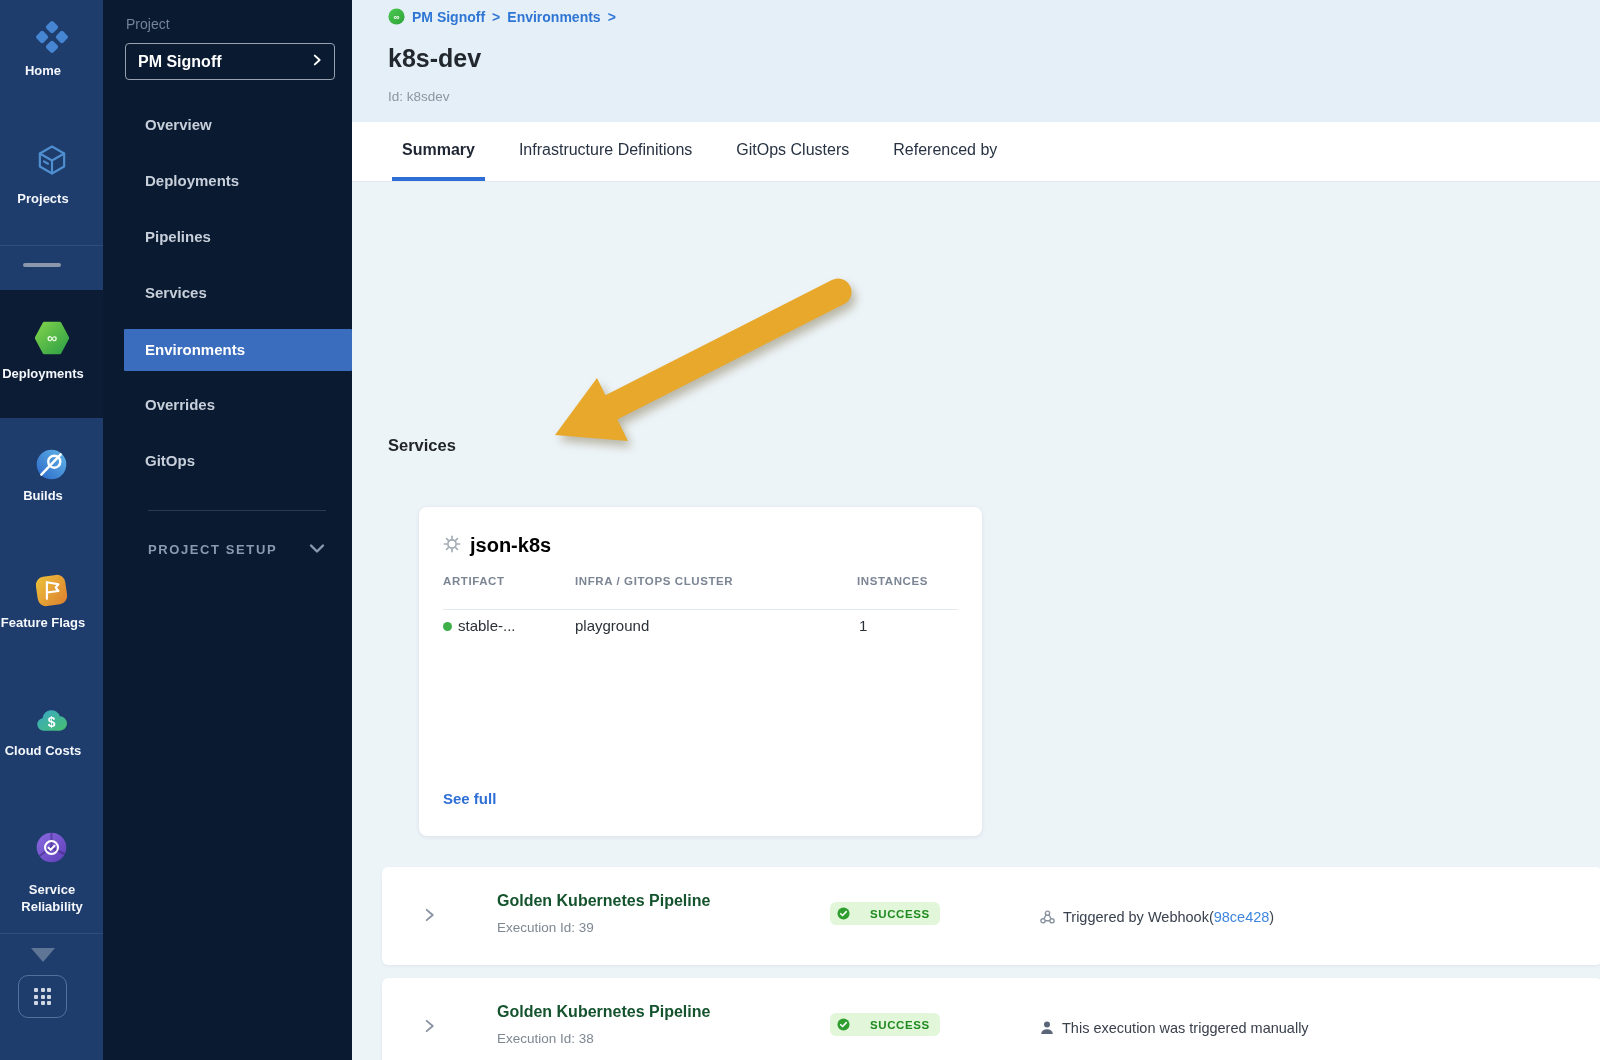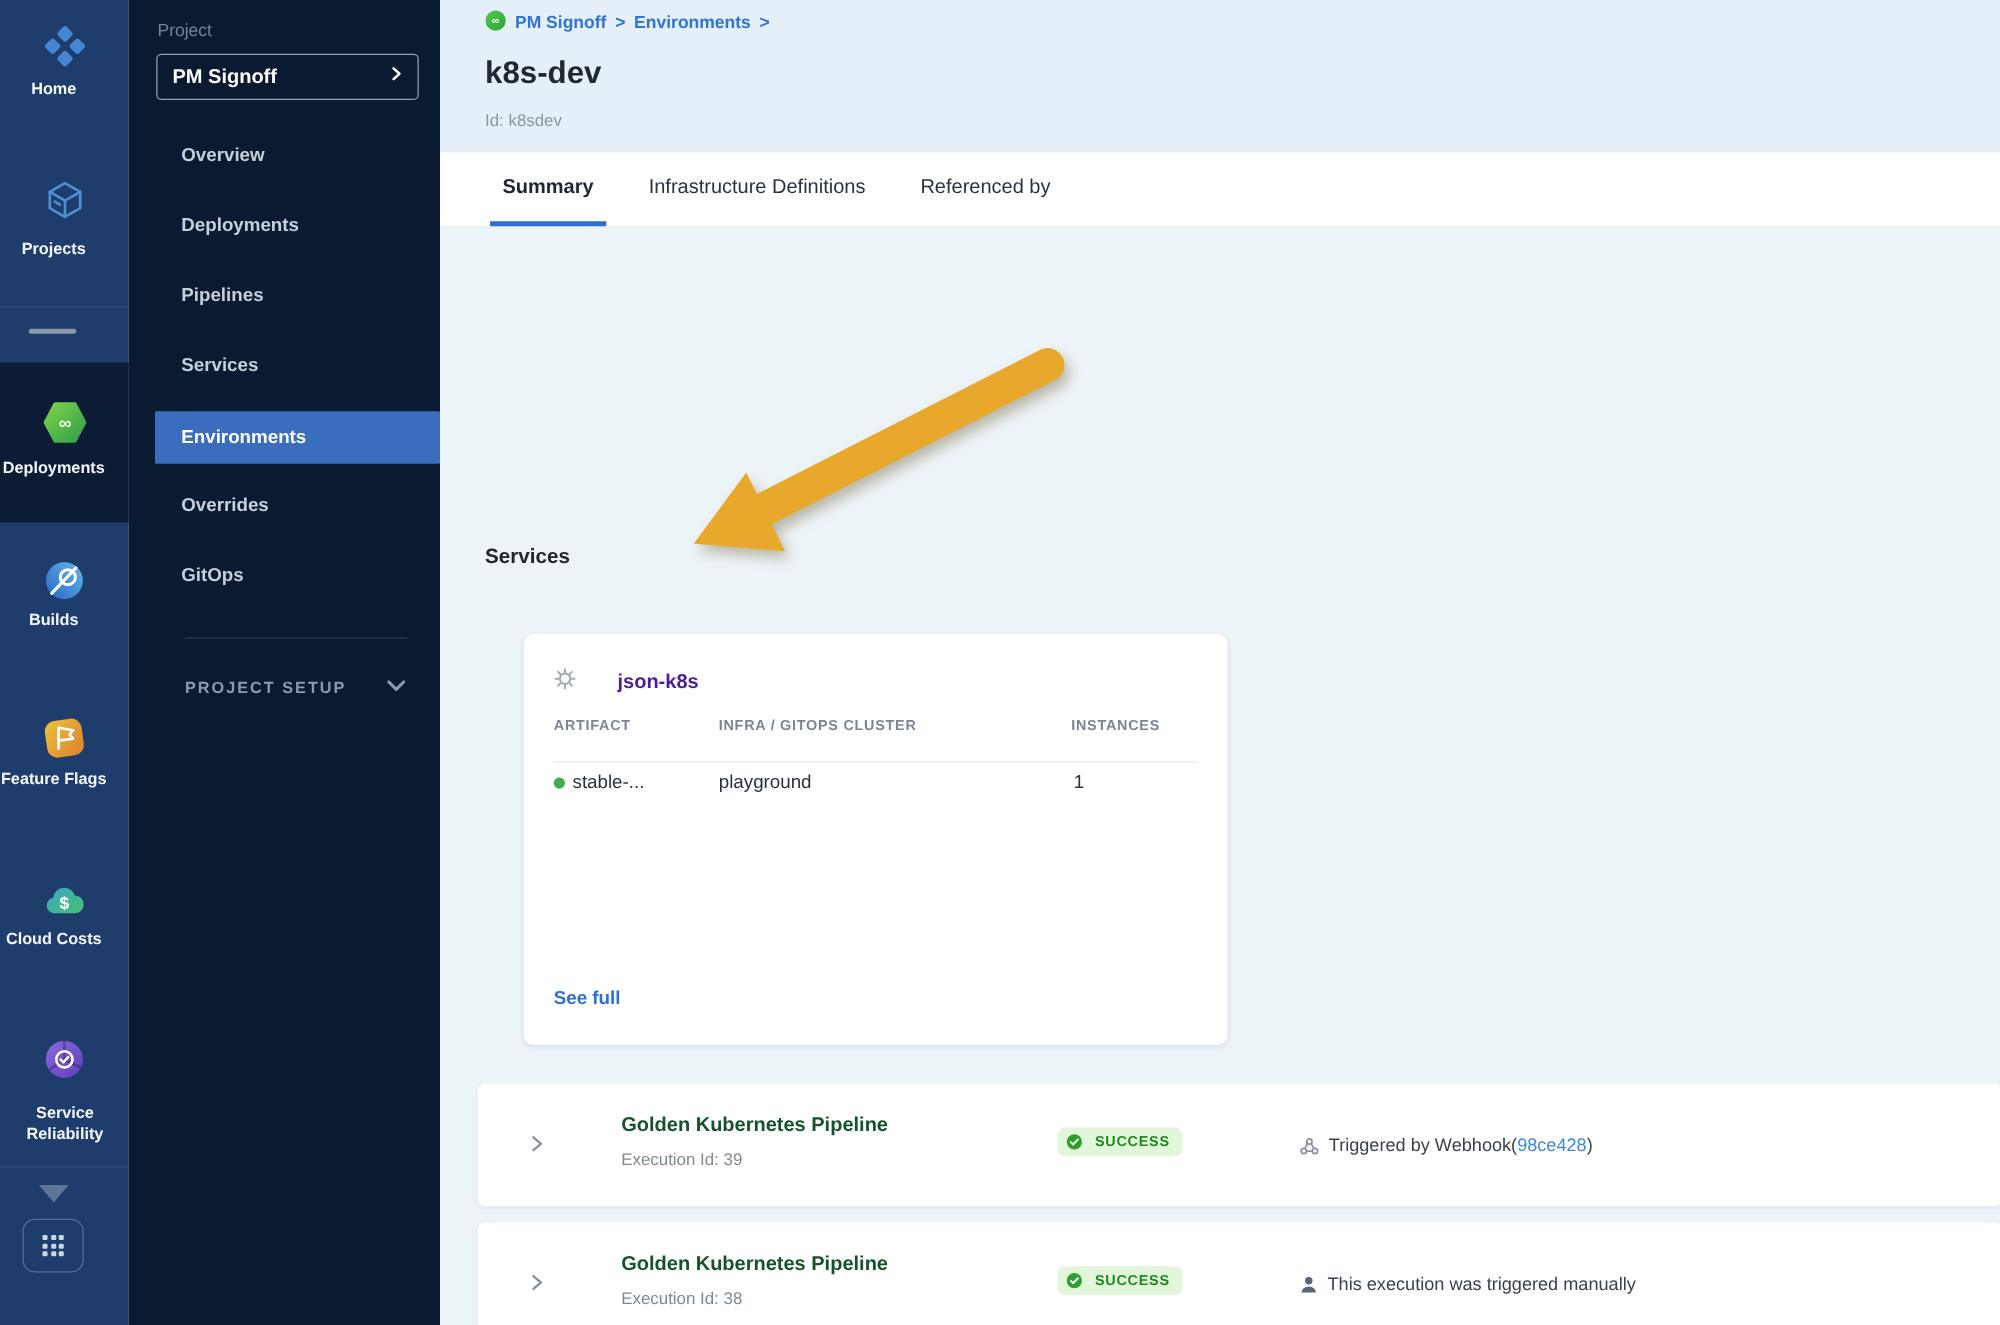--- a/index.html
+++ b/index.html
@@ -44,37 +44,37 @@
   .tabbar { position:absolute; left:0; top:122px; width:1248px; height:60px; background:#ffffff; border-bottom:1px solid #e3e9ee; display:flex; align-items:stretch; padding-left:40px; gap:24px; }
   .tab { display:flex; align-items:center; padding:0 10px; font-size:16px; color:#273243; cursor:pointer; border-bottom:4px solid transparent; }
   .tab.active { font-weight:700; color:#1f2633; border-bottom-color:#2e6fd6; }
 
   .body-area { position:absolute; left:0; top:183px; width:1248px; height:877px; background:#edf4f8; }
 
   .svc-heading { position:absolute; left:36px; top:253px; font-size:16.5px; font-weight:700; color:#22262b; }
 
   .svc-card { position:absolute; left:67px; top:324px; width:563px; height:329px; background:#ffffff; border-radius:8px; box-shadow:0 1px 4px rgba(40,60,90,0.10); }
   .svc-title { position:absolute; left:24px; top:27px; display:flex; align-items:center; gap:9px; }
-  .svc-title b { font-size:16px; font-weight:700; color:#4c1d95;margin-left:24px; }
+  .svc-title b { font-size:20px; font-weight:700; color:#000000; }
   .svc-col { position:absolute; top:68px; font-size:11.5px; font-weight:700; letter-spacing:0.6px; color:#7b8594; }
   .svc-hr { position:absolute; left:24px; top:102px; width:515px; height:1px; background:#e4e9ee; }
   .svc-cell { position:absolute; top:110px; font-size:15px; color:#2b3138; }
   .dot { position:absolute; left:24px; top:115px; width:9px; height:9px; border-radius:50%; background:#3eb04a; }
   .see-full { position:absolute; left:24px; top:283px; font-size:15px; font-weight:700; color:#2e6fd6; cursor:pointer; }
 
   .total-label { position:absolute; left:36px; top:737px; font-size:17px; font-weight:700; color:#22262b; }
 
   .exec-col { position:absolute; top:820px; display:flex; align-items:center; gap:10px; font-size:12.5px; font-weight:700; letter-spacing:0.6px; color:#2f3944; }
   .sort-btn { display:inline-flex; cursor:pointer; }
 
   .exec-row { position:absolute; left:30px; width:1220px; height:98px; background:#ffffff; border-radius:6px; box-shadow:0 1px 3px rgba(40,60,90,0.08); }
   .row-chevron { position:absolute; left:40px; top:39px; cursor:pointer; }
   .row-name { position:absolute; left:115px; top:25px; font-size:16px; font-weight:700; color:#14532d; cursor:pointer; }
   .row-exec { position:absolute; left:115px; top:53px; font-size:13.5px; color:#7e8893; }
-  .badge { position:absolute; left:464px; top:35px; height:23px; display:inline-flex; align-items:center; gap:10px; padding:0 10px 0 7px; background:#e2f6da; border-radius:6px; }
+  .badge { position:absolute; left:448px; top:35px; height:23px; display:inline-flex; align-items:center; gap:20px; padding:0 10px 0 7px; background:#e2f6da; border-radius:6px; }
   .badge span { font-size:11.5px; font-weight:800; letter-spacing:0.6px; color:#1f8a1f; }
   .trigger { position:absolute; left:658px; top:42px; display:flex; align-items:center; gap:8px; font-size:14.5px; color:#39414d; }
   .trigger a { color:#3f86dc; text-decoration:none; cursor:pointer; }
 
   .arrow-overlay { position:absolute; left:0; top:0; width:1600px; height:1060px; pointer-events:none; z-index:40; }
   .arrow-shape { filter:drop-shadow(4px 6px 5px rgba(90,70,15,0.35)); }
 </style>
 </head>
 <body>
 
@@ -266,20 +266,21 @@
         <a>Environments</a>
         <span class="crumb-sep">&gt;</span>
       </div>
       <h1 class="page-title">k8s-dev</h1>
       <div class="page-id">Id: k8sdev</div>
     </header>
 
     <div class="tabbar">
       <div class="tab active">Summary</div>
       <div class="tab">Infrastructure Definitions</div>
+      <div class="tab">GitOps Clusters</div>
       <div class="tab">Referenced by</div>
     </div>
 
     <div class="body-area">
 
       <h2 class="svc-heading" style="position:absolute;">Services</h2>
 
       <section class="svc-card">
         <div class="svc-title">
           <span>

